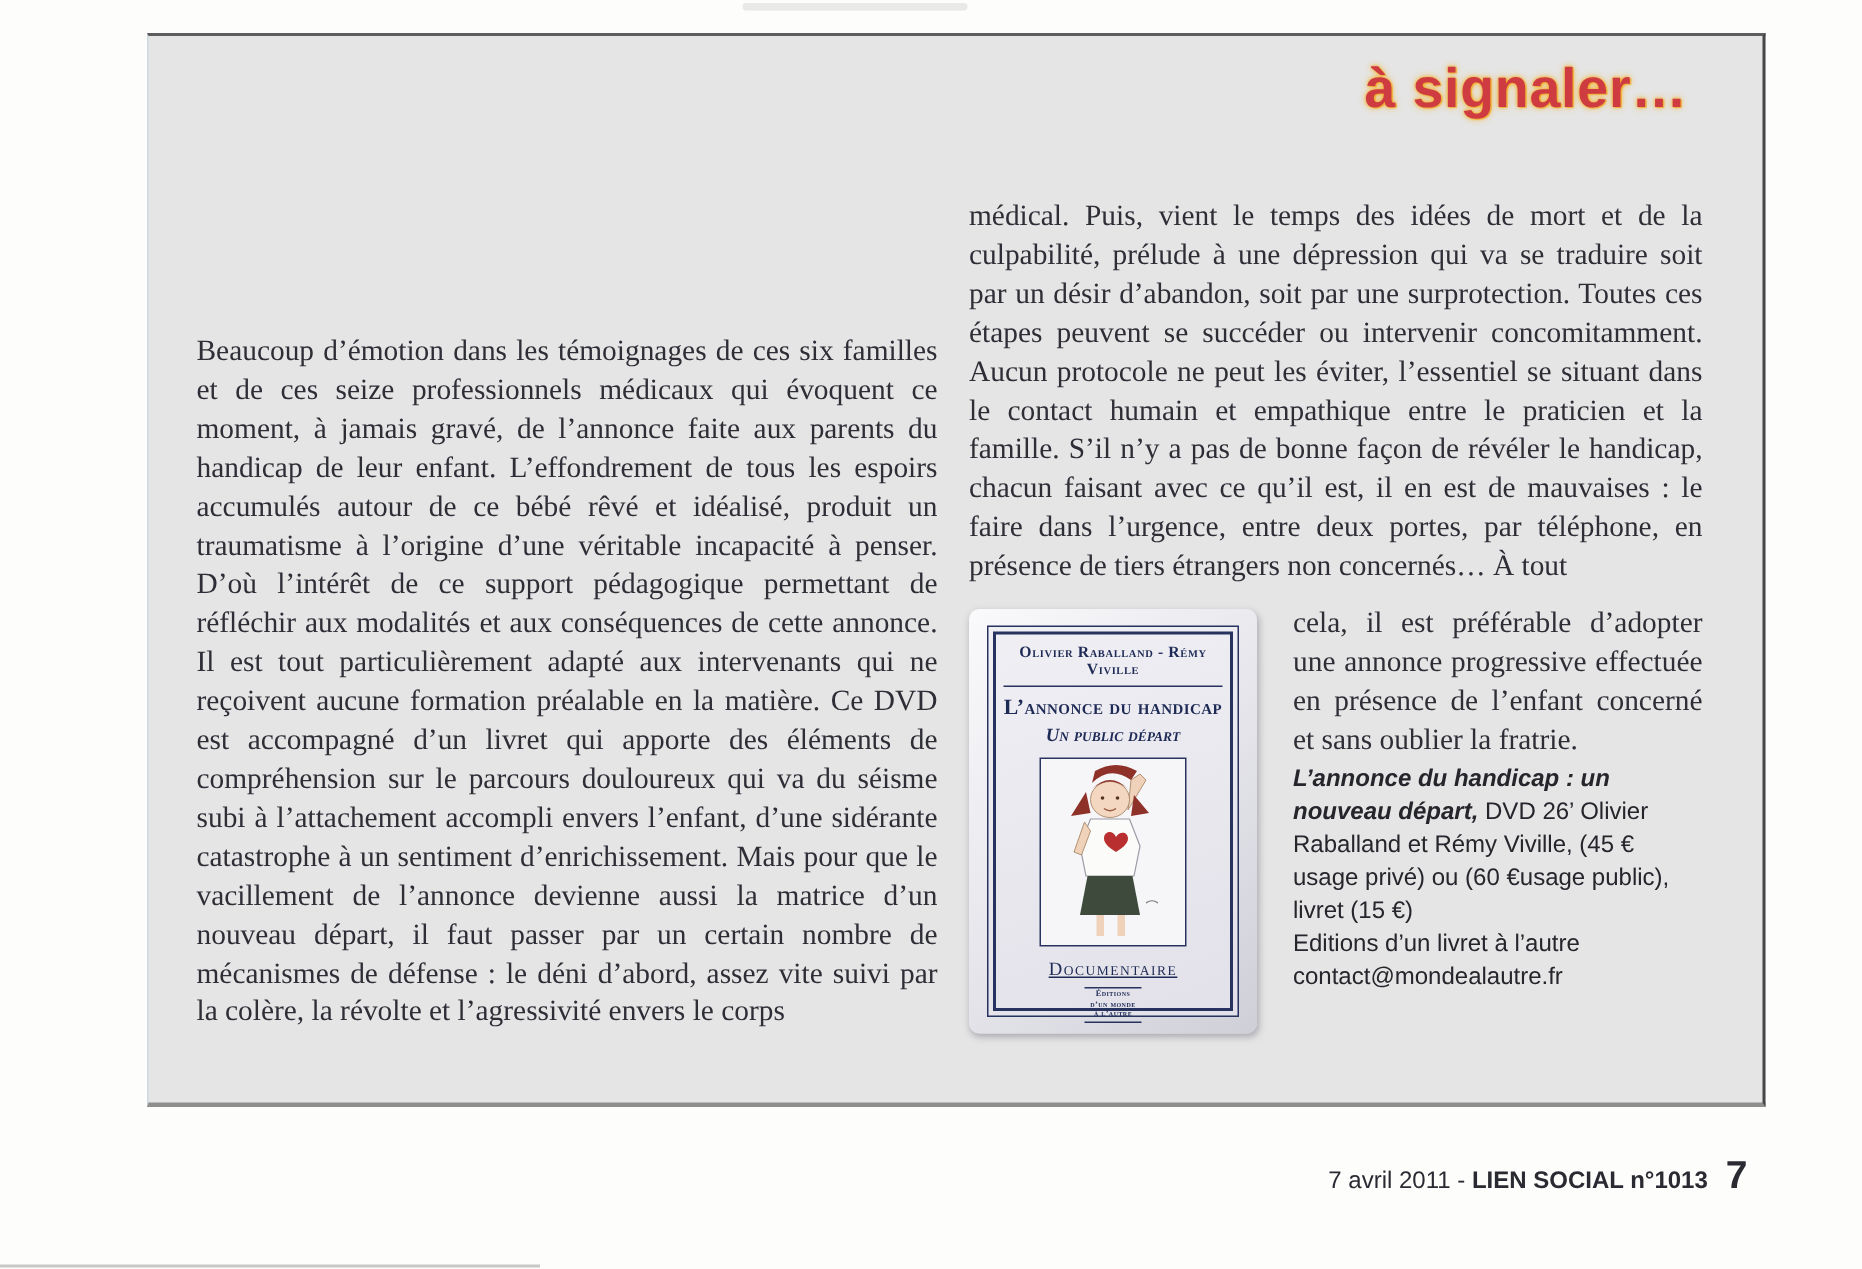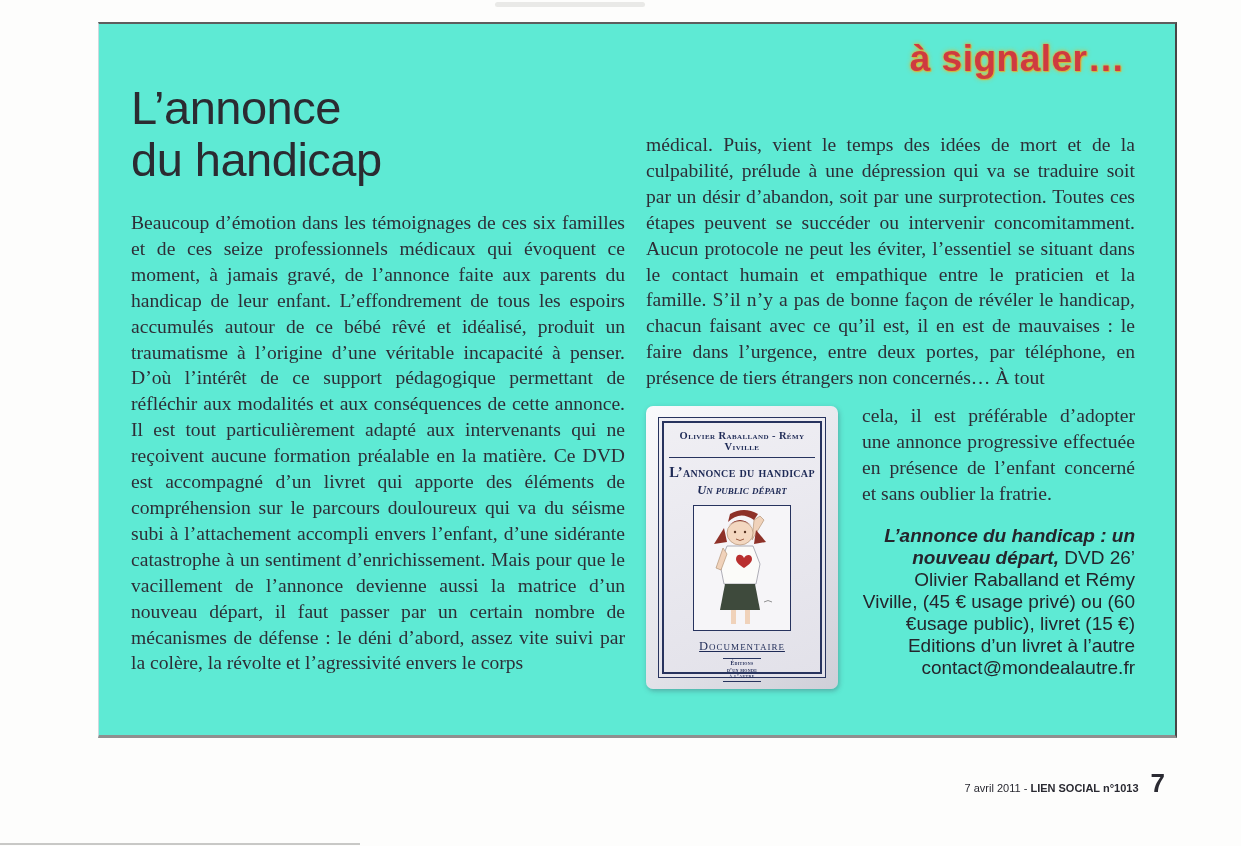--- a/index.html
+++ b/index.html
@@ -3,31 +3,31 @@
 <meta charset="utf-8">
 <style>
   * { margin:0; padding:0; box-sizing:border-box; }
   html,body { width:1241px; height:846px; background:#fdfdfc; overflow:hidden;
               font-family:"Liberation Sans", sans-serif; }
   .scan-smudge-top { position:absolute; left:495px; top:2px; width:150px; height:5px;
                      background:#d8d8d6; opacity:.55; border-radius:3px; }
   .scan-line-bottom { position:absolute; left:0; top:843px; width:360px; height:2px;
                       background:#c8c8c6; }
   .panel { position:absolute; left:98px; top:22px; width:1079px; height:716px;
-           background:#5eead4;
+           background:#e5e5e5;
            border-top:2px solid #5d5d5d; border-right:2px solid #474747;
            border-bottom:3px solid #8f8f8f; border-left:1px solid #ccd9de; }
   .signaler { position:absolute; top:14px; right:50px; font-size:37px; font-weight:600;
               letter-spacing:.5px; color:#ce3b40;
               text-shadow:0 0 2px #f2a41f, 0 0 5px rgba(246,178,26,.85), 1px 1px 0 rgba(240,160,20,.6); }
   .article-title { position:absolute; left:32px; top:58px; font-size:47px; font-weight:400;
                    color:#2b2b31; line-height:52px; letter-spacing:-0.5px; }
   .body-serif { font-family:"Liberation Serif", serif; font-size:19.6px; line-height:25.9px;
                 color:#2e2e37; text-align:justify;margin-top:12px; }
-  .col-left  { position:absolute; left:32px;  top:174px; width:494px; }
+  .col-left  { position:absolute; left:32px;  top:186px; width:494px; }
   .col-right { position:absolute; left:547px; top:96px;  width:489px; }
   .wrapzone { margin-top:2px; }
   .dvd-photo { float:left; width:192px; height:283px; margin:3px 24px 6px 0;
                background:linear-gradient(135deg,#fafafc 0%,#e4e4ea 55%,#cfcfd8 100%);
                border-radius:7px; padding:11px 12px; box-shadow:1px 2px 5px rgba(60,60,80,.35); }
   .dvd-cover { width:100%; height:100%; background:linear-gradient(160deg,#f0eff4,#e2e1e9);
                border:1px solid #27335e; position:relative; }
   .dvd-frame { position:absolute; left:3px; top:3px; right:3px; bottom:3px;
                border:2px solid #27335e; padding:7px 5px 4px 5px; text-align:center;
                color:#1e2a56; font-family:"Liberation Serif", serif; font-variant:small-caps; }
@@ -35,43 +35,39 @@
                  border-bottom:1px solid #27335e; padding-bottom:5px; }
   .dvd-title { font-size:14.5px; font-weight:bold; margin-top:6px; letter-spacing:.3px; }
   .dvd-subtitle { font-size:12.5px; font-weight:bold; font-style:italic; margin-top:2px; }
   .dvd-illustration { width:98px; height:126px; margin:7px auto 0 auto;
                       border:1px solid #27335e; background:#f6f5f8; }
   .dvd-genre { font-size:12.5px; font-weight:normal; letter-spacing:1px; margin-top:8px;
                text-decoration:underline; }
   .dvd-publisher { display:inline-block; margin-top:4px; font-size:5.5px; font-weight:bold;
                    line-height:6.5px; border-top:1px solid #27335e; border-bottom:1px solid #27335e;
                    padding:1px 4px; letter-spacing:.3px; }
-  .caption { margin-top:18px; font-size:19px; line-height:22px; color:#25252c;
-             text-align:right; overflow:hidden; }
+  .caption { margin-top:2px; font-size:16px; line-height:22px; color:#25252c;
+             text-align:left; overflow:hidden; }
   .caption .cap-title { font-weight:bold; font-style:italic; }
   .footer { position:absolute; right:76px; top:768px; display:flex; align-items:baseline; gap:12px;
             color:#2a2a32; }
-  .footer .issue-line { font-size:11px; }
+  .footer .issue-line { font-size:16px; }
   .footer .issue-line b { font-weight:bold; }
   .footer .page-number { font-size:26px; font-weight:bold; }
 </style>
 </head>
 <body>
 
 <div class="scan-smudge-top"></div>
 <div class="scan-line-bottom"></div>
 
 <div class="panel">
 
   <div class="signaler">à signaler…</div>
 
-  <h1 class="article-title">
-    <span>L’annonce</span><br>
-    <span>du handicap</span>
-  </h1>
 
   <div class="col-left body-serif">Beaucoup d’émotion dans les témoignages de ces six familles et de ces seize professionnels médicaux qui évoquent ce moment, à jamais gravé, de l’annonce faite aux parents du handicap de leur enfant. L’effondrement de tous les espoirs accumulés autour de ce bébé rêvé et idéalisé, produit un traumatisme à l’origine d’une véritable incapacité à penser. D’où l’intérêt de ce support pédagogique permettant de réfléchir aux modalités et aux conséquences de cette annonce. Il est tout particulièrement adapté aux intervenants qui ne reçoivent aucune formation préalable en la matière. Ce DVD est accompagné d’un livret qui apporte des éléments de compréhension sur le parcours douloureux qui va du séisme subi à l’attachement accompli envers l’enfant, d’une sidérante catastrophe à un sentiment d’enrichissement. Mais pour que le vacillement de l’annonce devienne aussi la matrice d’un nouveau départ, il faut passer par un certain nombre de mécanismes de défense : le déni d’abord, assez vite suivi par la colère, la révolte et l’agressivité envers le corps</div>
 
   <div class="col-right">
     <p class="body-serif">médical. Puis, vient le temps des idées de mort et de la culpabilité, prélude à une dépression qui va se traduire soit par un désir d’abandon, soit par une surprotection. Toutes ces étapes peuvent se succéder ou intervenir concomitamment. Aucun protocole ne peut les éviter, l’essentiel se situant dans le contact humain et empathique entre le praticien et la famille. S’il n’y a pas de bonne façon de révéler le handicap, chacun faisant avec ce qu’il est, il en est de mauvaises : le faire dans l’urgence, entre deux portes, par téléphone, en présence de tiers étrangers non concernés… À tout</p>
 
     <div class="wrapzone">
 
       <div class="dvd-photo">
         <div class="dvd-cover">

